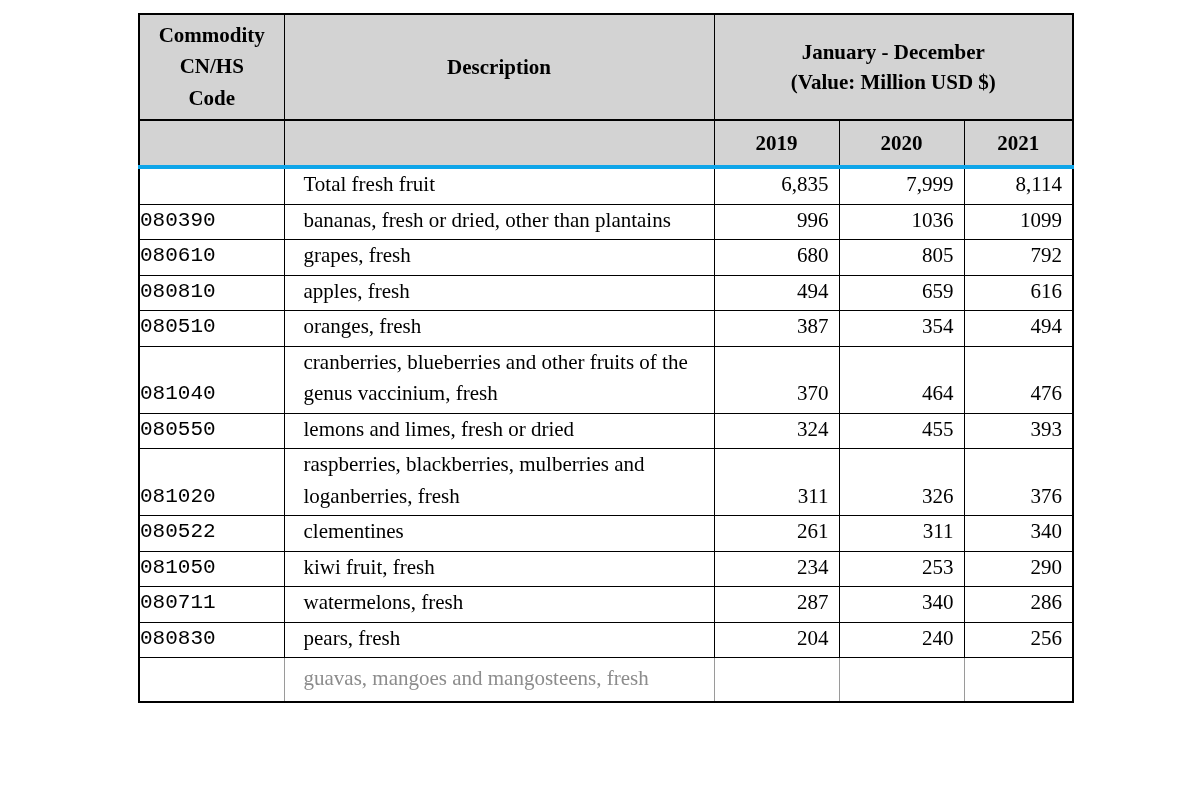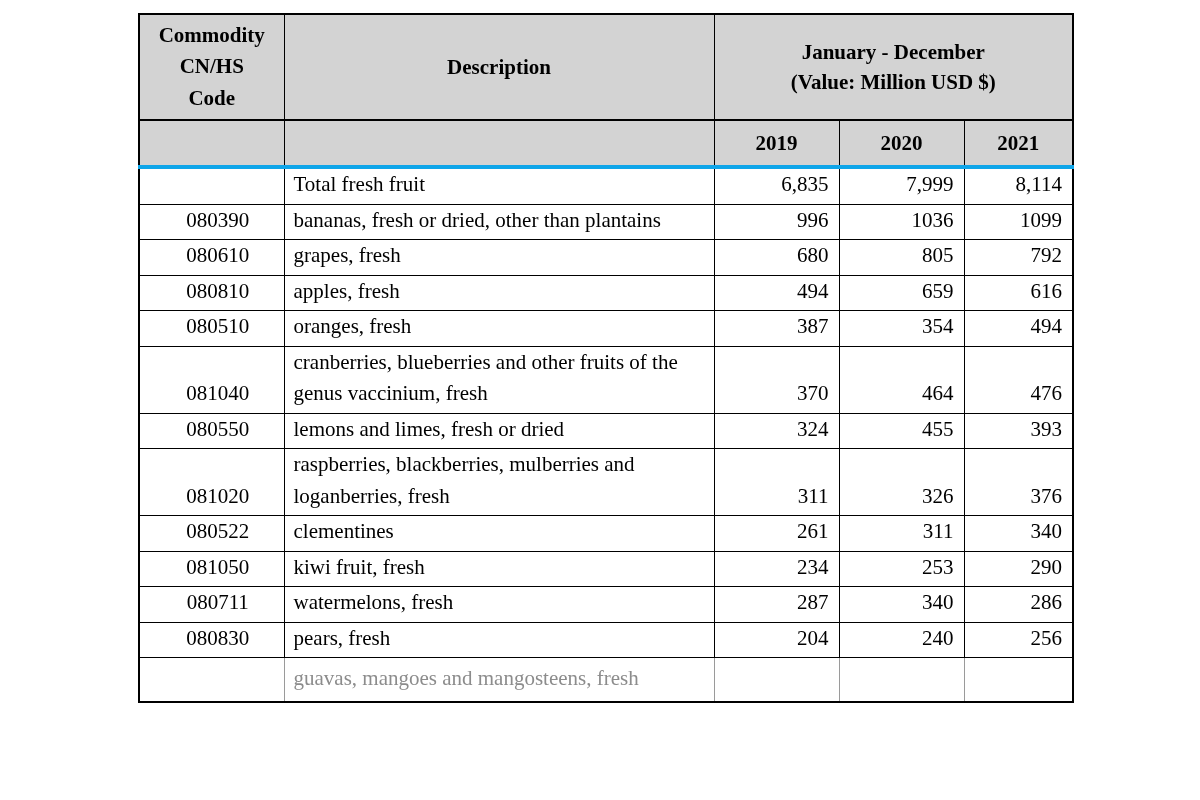--- a/index.html
+++ b/index.html
@@ -49,22 +49,22 @@
   tr.h1 .code-h div { line-height: 1.5; }
   tr.h2 th { height: 47px; border-bottom: 4px solid #0ea5e9; }
 
   tbody td {
     height: 33px;
     vertical-align: bottom;
     padding: 0 0 3px 0;
     background: #ffffff;
     line-height: 1.5;
   }
-  tbody td.code { padding-left: 12px; text-align: center; }
-  tbody td.desc { padding-left: 9px;  text-align: left; padding-right: 6px; }
+  tbody td.code { padding-left: 0; text-align: left; font-family: Liberation Mono, monospace; }
+  tbody td.desc { padding-left: 19px;  text-align: left; padding-right: 6px; }
   tbody td.val  { padding-right: 10px; text-align: right; }
 
   tbody tr.partial td {
     color: #8c8c8c;
     vertical-align: top;
     padding-top: 5px;
     height: 44px;
     border-color: #9a9a9a;
   }
 

